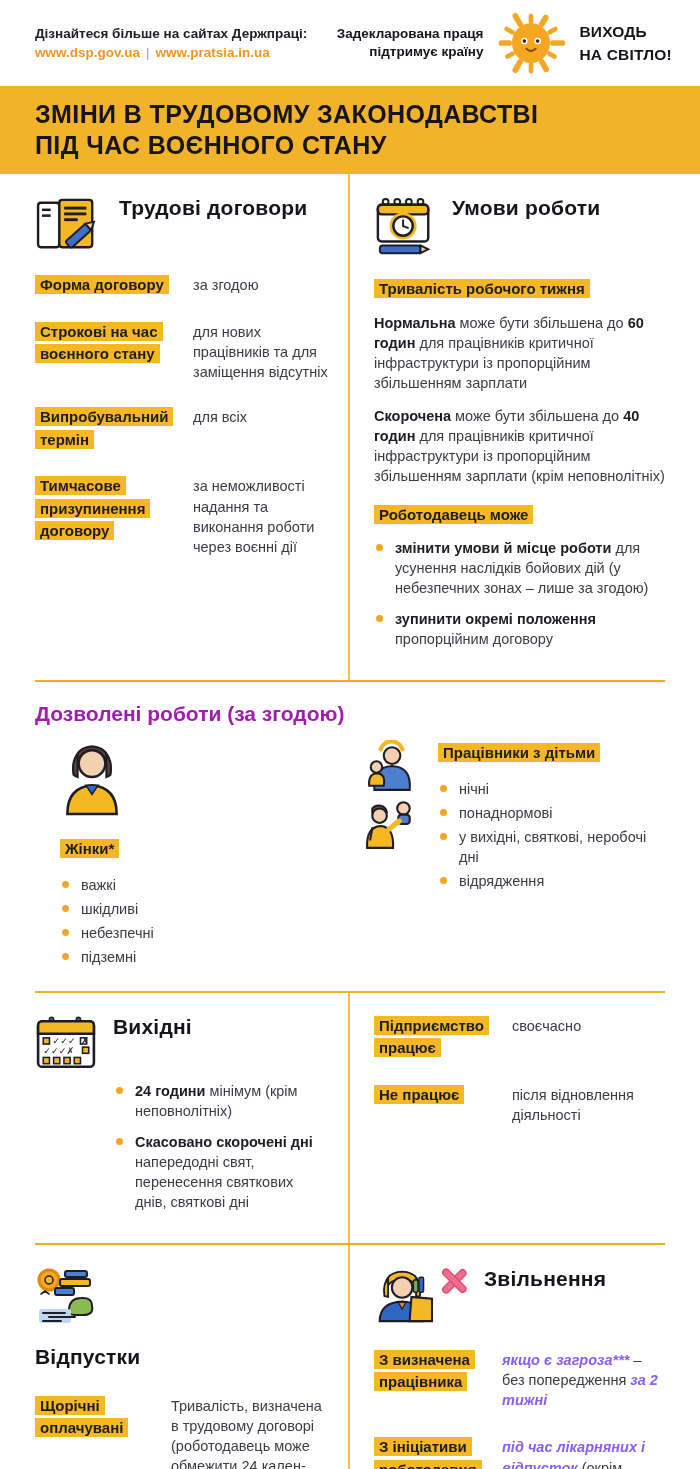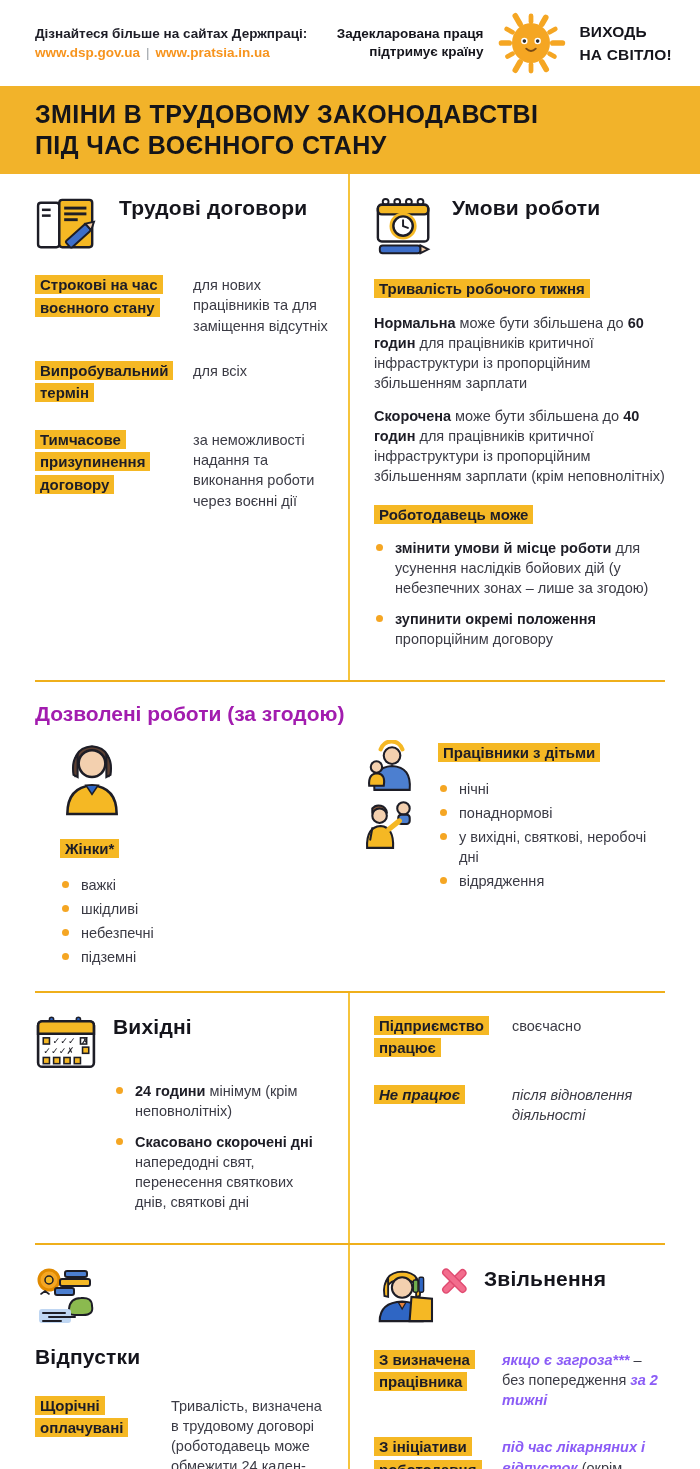--- a/index.html
+++ b/index.html
@@ -160,20 +160,24 @@
               <rect x="30" y="11" width="23" height="3" fill="#1d1d26"></rect>
               <rect x="30" y="17" width="23" height="3" fill="#1d1d26"></rect>
               <rect x="30" y="23" width="14" height="3" fill="#1d1d26"></rect>
               <g transform="rotate(-42 46 40)">
                 <rect x="30" y="35.5" width="28" height="9" rx="2" fill="#3D6EC9" stroke="#1d1d26" stroke-width="2"></rect>
                 <polygon points="58,35.5 66,40 58,44.5" fill="#F3CDA8" stroke="#1d1d26" stroke-width="2"></polygon>
               </g>
             </svg>
           </span>
           <h2>Трудові договори</h2>
+        </div>
+        <div class="lrow">
+          <div><span class="hl">Форма договору</span></div>
+          <div class="row-text">за згодою</div>
         </div>
         <div class="lrow">
           <div><span class="hl">Строкові на час воєнного стану</span></div>
           <div class="row-text">для нових працівників та для заміщення відсутніх</div>
         </div>
         <div class="lrow">
           <div><span class="hl">Випробувальний термін</span></div>
           <div class="row-text">для всіх</div>
         </div>
         <div class="lrow">
@@ -305,21 +309,21 @@
             <li><b>Скасовано скорочені дні</b><span> напередодні свят, перенесення святкових днів, святкові дні</span></li>
           </ul>
         </div>
       </div>
 
       <div class="col-right">
         <div class="lrow" style="grid-template-columns:128px 1fr;">
           <div><span class="hl">Підприємство працює</span></div>
           <div class="row-text">своєчасно</div>
         </div>
-        <div class="lrow" style="grid-template-columns:128px 1fr;font-style:italic;">
+        <div class="lrow" style="grid-template-columns:128px 1fr;">
           <div><span class="hl">Не працює</span></div>
           <div class="row-text">після відновлення діяльності</div>
         </div>
       </div>
     </section>
 
     <hr class="sec-divider">
 
     <section class="two-col">
       <div class="col-left">

